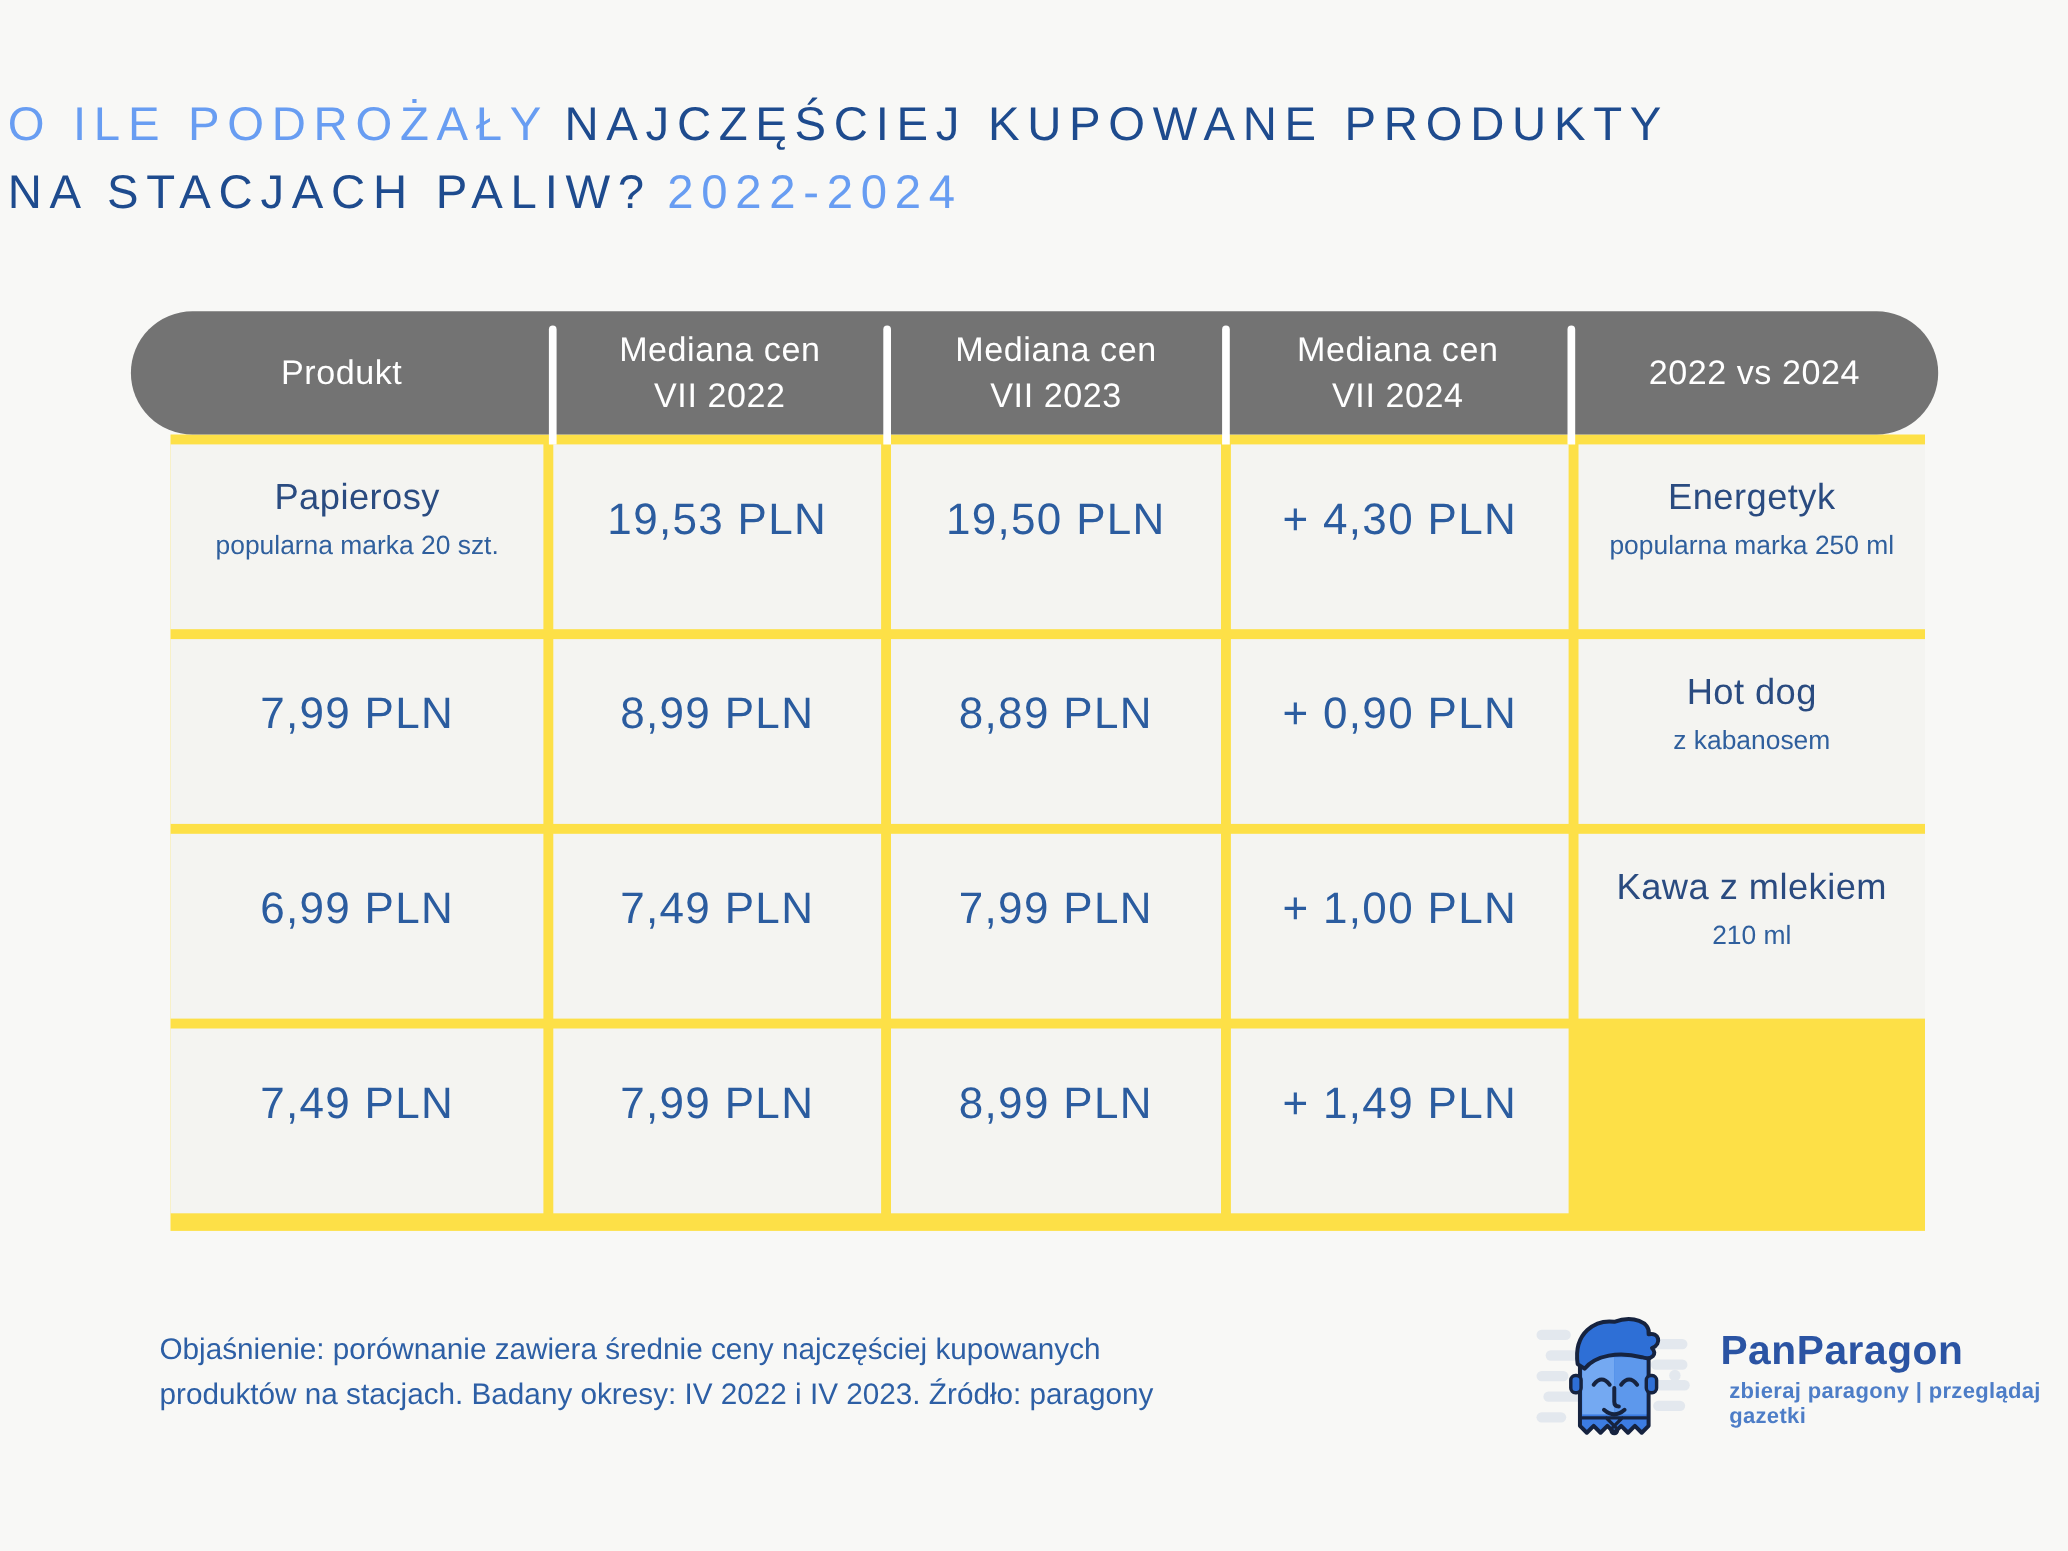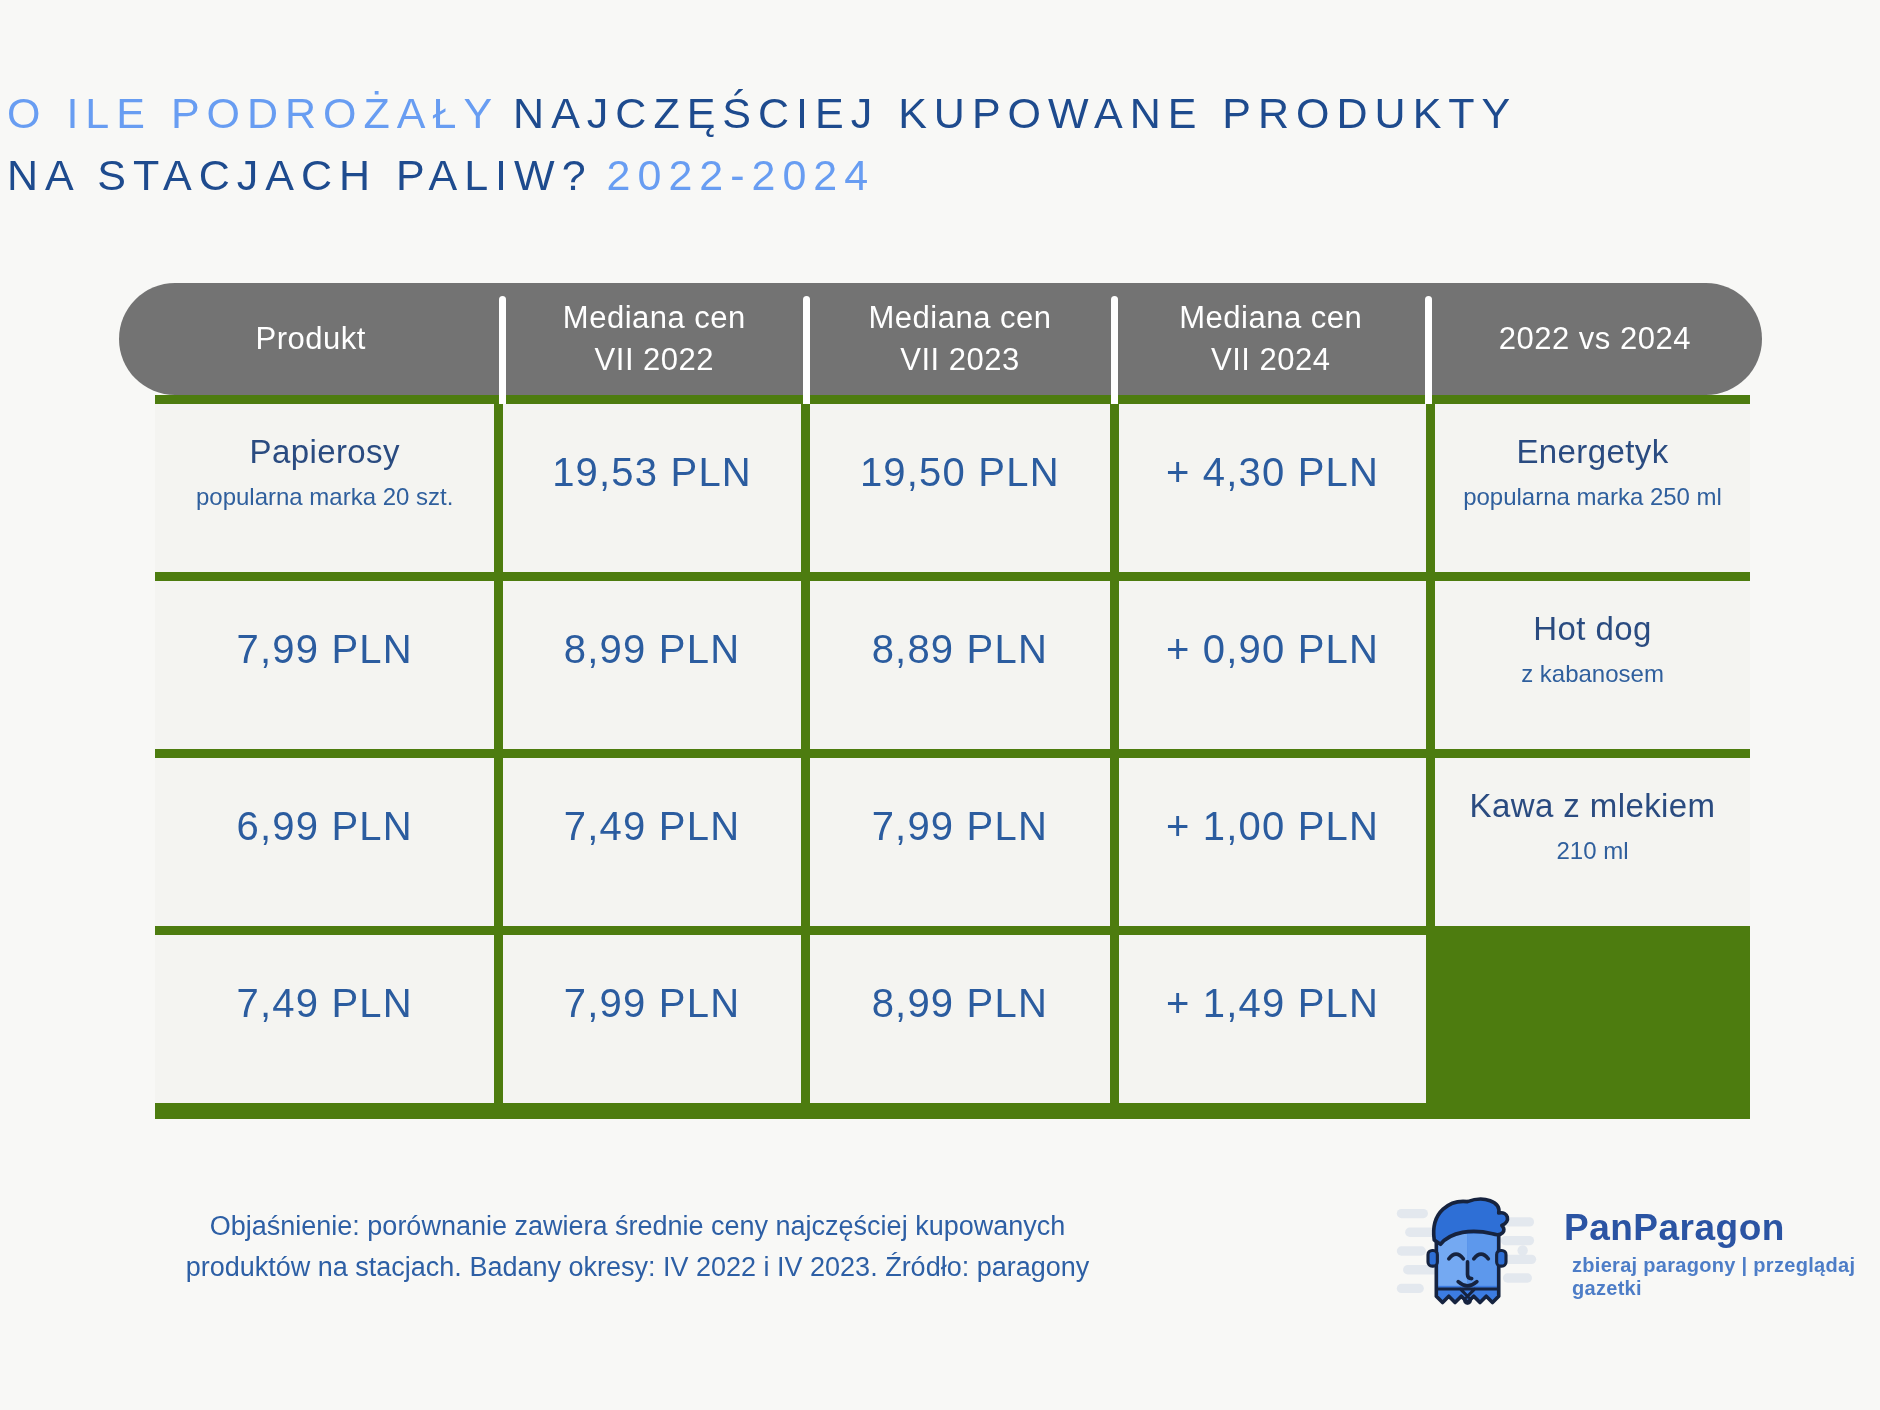--- a/index.html
+++ b/index.html
@@ -37,38 +37,38 @@
   .divider {
     position:absolute; top:13px; bottom:-9px; width:7px; background:#ffffff;
     border-radius:4px 4px 0 0;
   }
   .d1 { left:calc(23.33% - 3px); }
   .d2 { left:calc(41.84% - 3px); }
   .d3 { left:calc(60.54% - 3px); }
   .d4 { left:calc(79.66% - 3px); }
 
   .tbody {
-    margin:0 12px 0 36px; background:#4d7c0f;
+    margin:0 12px 0 36px; background:#fde047;
     display:grid;
     grid-template-columns:347fr 304fr 307fr 314fr 322fr;
     grid-auto-rows:168px; gap:9px; padding:9px 0 16px 0;
   }
   .cell {
     background:#f4f4f1;
     display:flex; flex-direction:column; justify-content:center; align-items:center;
     padding-bottom:32px; text-align:center;
   }
   .pname { font-size:33px; font-weight:500; color:#2a4b80; margin-bottom:12px; letter-spacing:0.4px; }
   .psub  { font-size:24px; font-weight:400; color:#2f5f9d; }
   .price { font-size:40px; font-weight:400; color:#2b5c9f; letter-spacing:1.2px; }
 
   
   .footnote {
     position:absolute; left:145px; top:1206px; width:985px;
-    text-align:center; font-size:27px; line-height:41px; color:#2d5fa5;
+    font-size:27px; line-height:41px; color:#2d5fa5;
   }
   .footnote span { display:block; }
 
   
   .logo { position:absolute; left:1396px; top:1186px; display:flex; align-items:center; }
   .logo-text { margin-left:6px; }
   .brand   { font-size:37px; font-weight:700; color:#2b54a3; letter-spacing:0.5px;margin-left:20px; }
   .tagline { font-size:20px; font-weight:600; color:#4d7dc7; margin-top:5px; letter-spacing:0.3px;margin-left:28px; }
 </style>
 </head>

